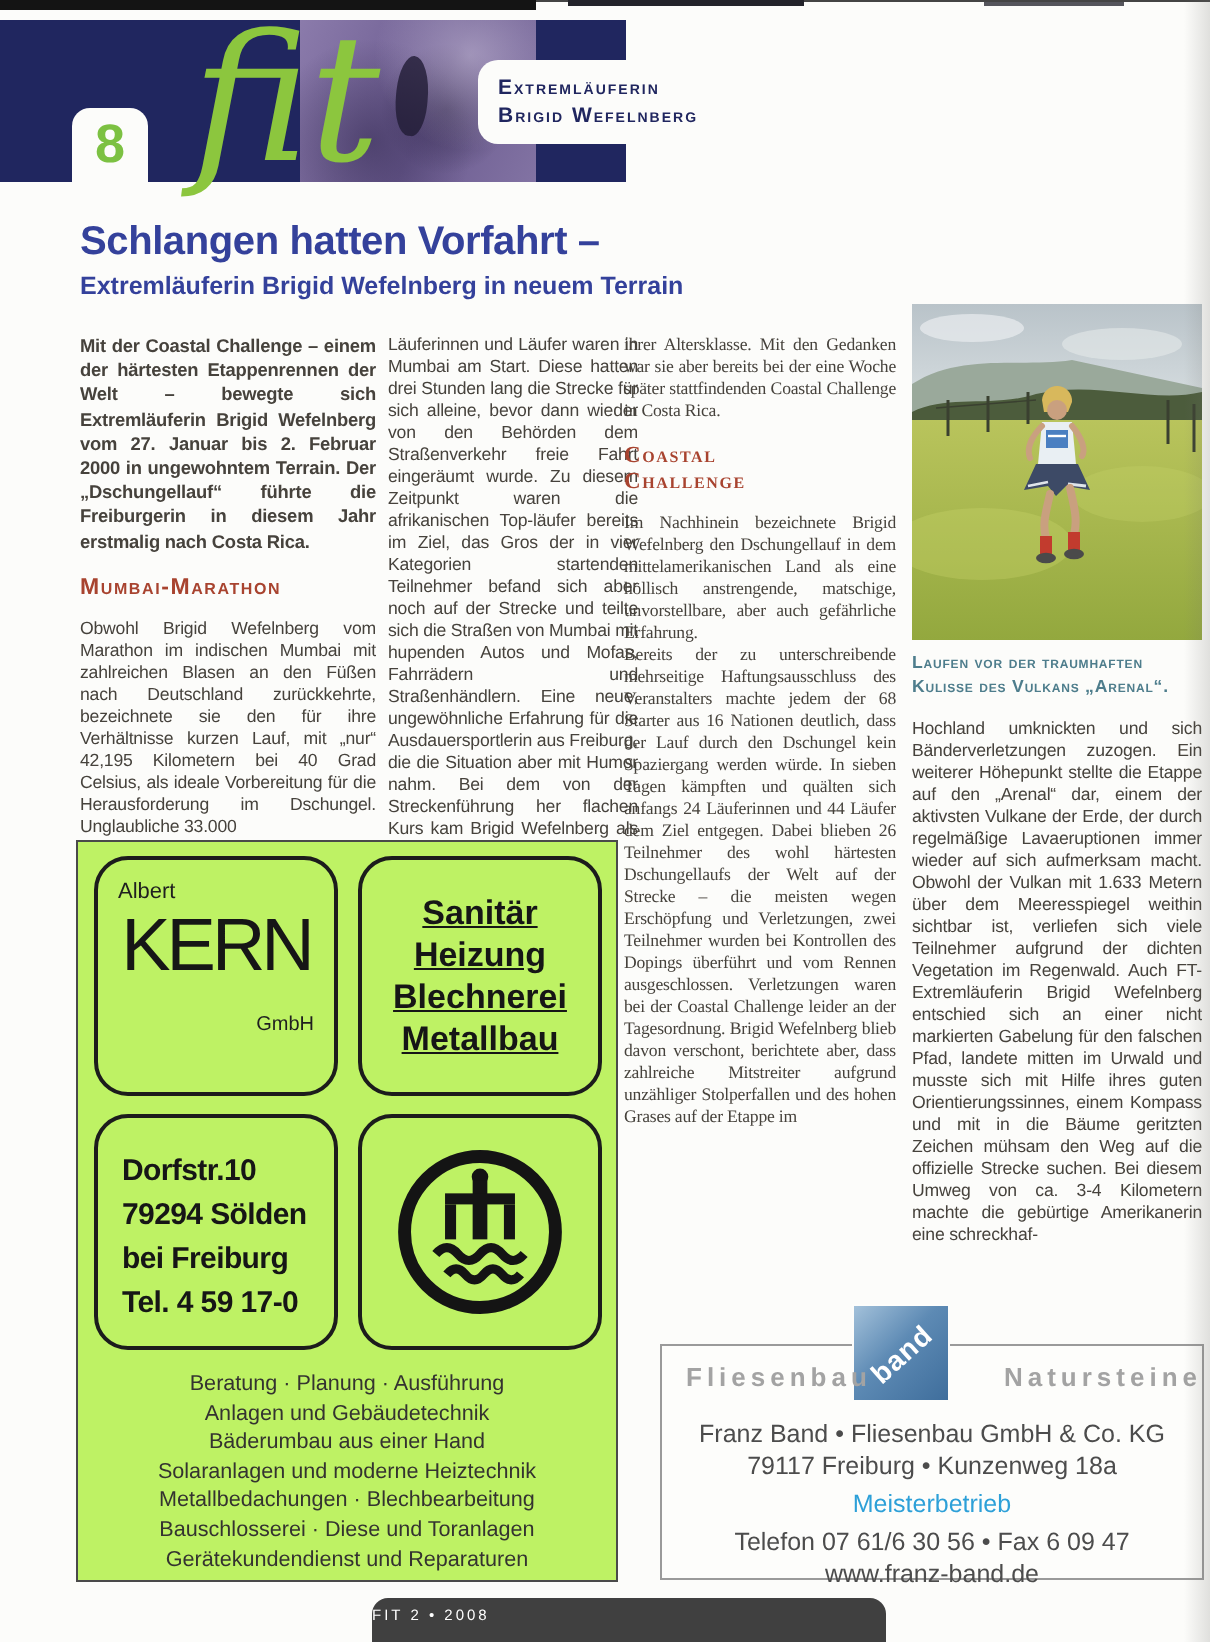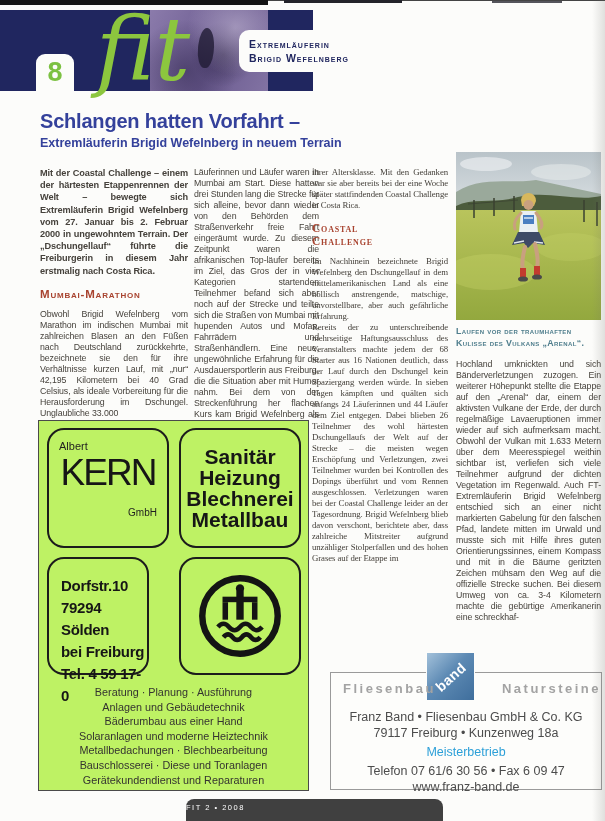--- a/index.html
+++ b/index.html
@@ -60,29 +60,29 @@
   .caption { position:absolute; left:456px; top:325px; width:145px; z-index:2;
     font-variant:small-caps; font-weight:bold; font-size:8.8px; letter-spacing:0.4px;
     color:#4e7d8c; line-height:12px; }
 
   
   .kern-ad { position:absolute; left:38px; top:420px; width:271px; height:371px;
     border:1px solid #4a4a4a; background:#bef264; z-index:4; box-sizing:border-box; }
   .kbox { position:absolute; border:2px solid #1c1c1c; border-radius:17px; box-sizing:border-box; }
   #kbox-brand   { left:8px;   top:7px;   width:122px; height:120px; }
   #kbox-service { left:140px; top:7px;   width:122px; height:120px; }
-  #kbox-addr    { left:8px;   top:136px; width:102px; height:118px; }
+  #kbox-addr    { left:8px;   top:136px; width:122px; height:118px; }
   #kbox-logo    { left:140px; top:136px; width:122px; height:118px;
     display:flex; align-items:center; justify-content:center; }
   .kern-albert { position:absolute; top:10px; left:10px; font-size:11px; color:#1f1f1f; }
   .kern-name { position:absolute; top:24px; left:0; right:0; text-align:center;
     font-size:37px; letter-spacing:-2px; color:#161616; line-height:1; }
   .kern-gmbh { position:absolute; bottom:28px; right:10px; font-size:10px; color:#1f1f1f; }
   #kbox-service { display:flex; flex-direction:column; align-items:center; justify-content:center; }
-  .kern-service-line { font-size:21px; font-weight:bold; line-height:21px; color:#161616; }
+  .kern-service-line { font-size:17px; font-weight:bold; line-height:21px; color:#161616;text-decoration:underline; }
   #kbox-addr { padding:16px 0 0 12px; }
   .kern-addr-line { font-size:15px; font-weight:bold; line-height:22px; letter-spacing:-0.3px; color:#161616; }
   .kern-footer { position:absolute; left:0; right:0; top:264px; text-align:center;
     font-size:10.8px; line-height:14.6px; color:#343330; }
 
   
   .band-ad { position:absolute; left:330px; top:672px; width:272px; height:118px;
     border:1px solid #9a9a9a; background:#fdfdfb; z-index:4; box-sizing:border-box; }
   .band-logo { position:absolute; left:96px; top:-20px; width:47px; height:47px;
     background:linear-gradient(135deg,#a3c1da 0%, #5d8ab4 45%, #3f6e9c 100%);

